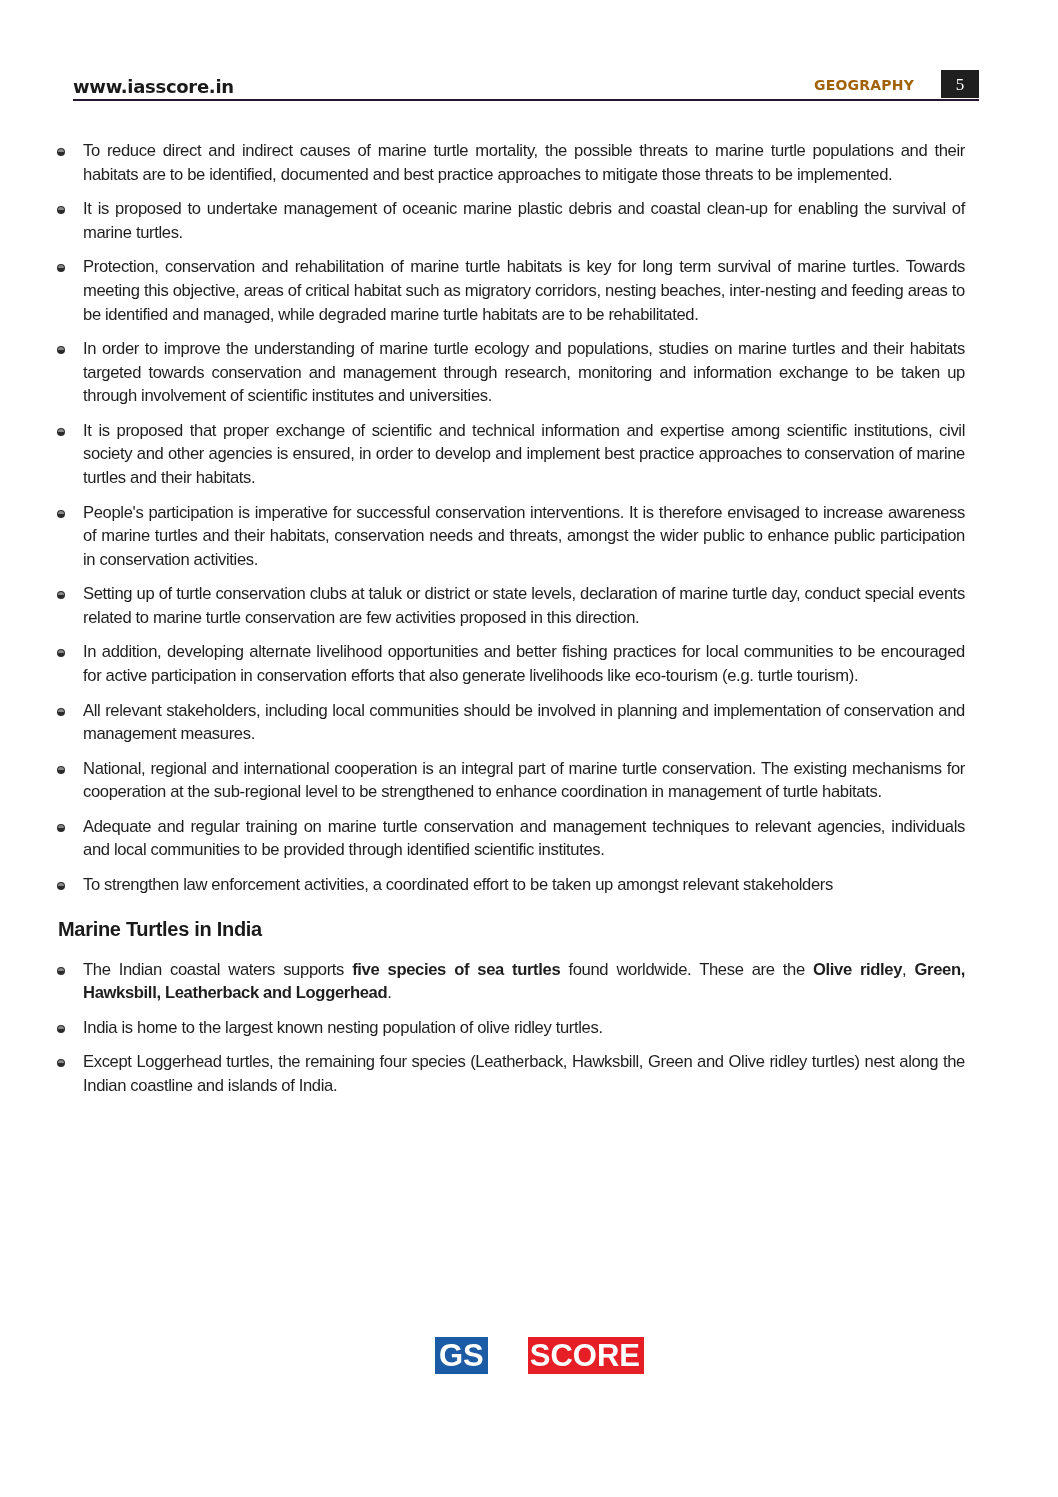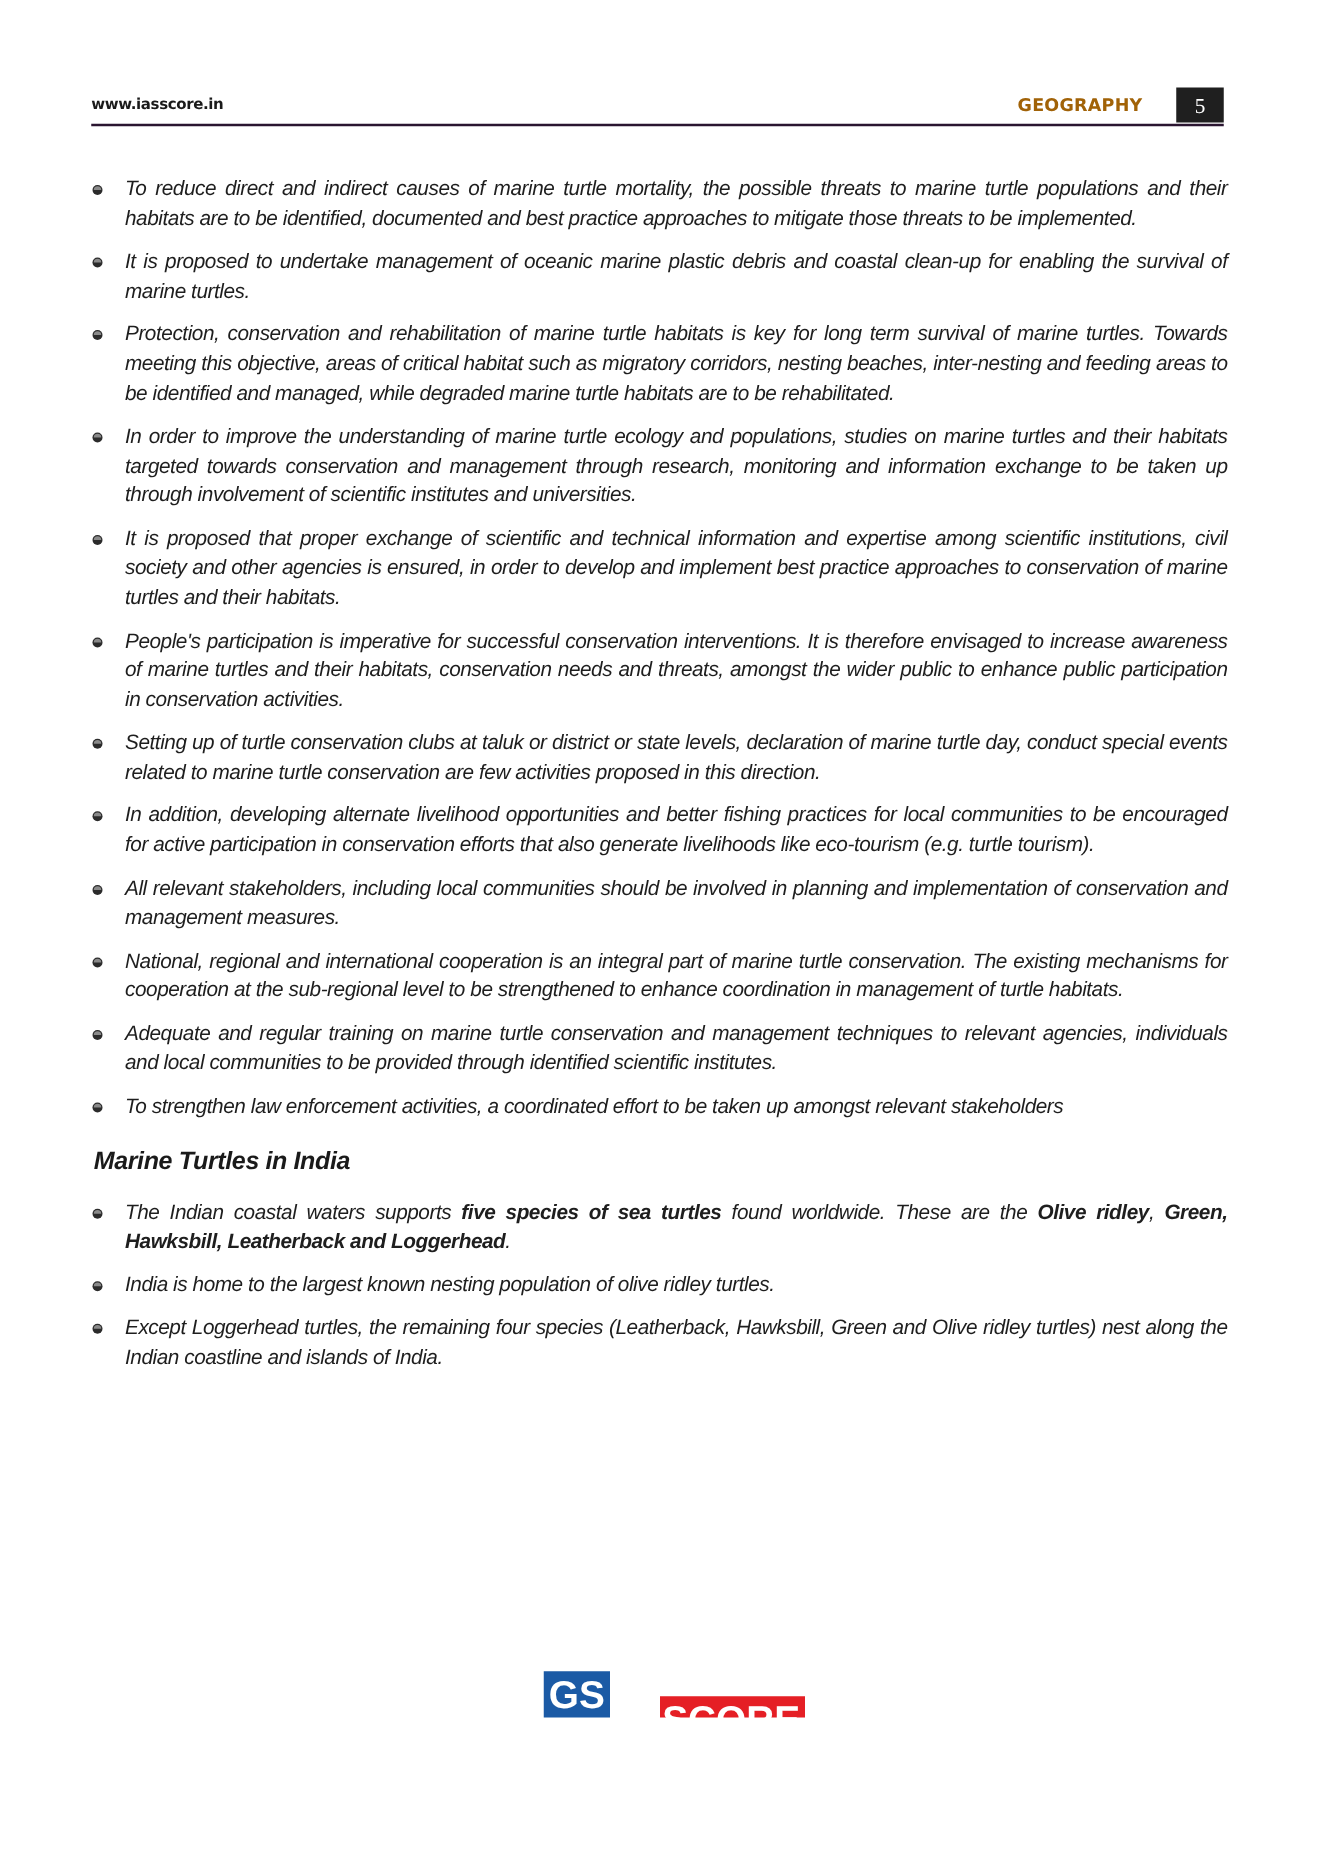--- a/index.html
+++ b/index.html
@@ -1,44 +1,44 @@
 <!DOCTYPE html>
 <html><head>
   <meta charset="utf-8">
   <style>
     html, body { margin: 0; padding: 0; background: #ffffff; }
     body { width: 1058px; height: 1497px; position: relative; overflow: hidden;
            font-family: "Liberation Sans", sans-serif; color: #1a1a1a; }
     .header { position: absolute; left: 73px; top: 70px; width: 906px; height: 30px; }
-    .site-url { position: absolute; left: 0; top: 6px; font-weight: bold; font-size: 12px; color: #1a1a1a;
+    .site-url { position: absolute; left: 0; top: 6px; font-weight: bold; font-size: 18px; color: #1a1a1a;
                 font-family: "DejaVu Sans", sans-serif; letter-spacing: -0.3px; }
     .subject { position: absolute; right: 65px; top: 7px; font-weight: bold; font-size: 14px;
                font-family: "DejaVu Sans", sans-serif; color: #a16207; letter-spacing: 0.2px; }
     .page-num { position: absolute; right: 0; top: 0; width: 38px; height: 28px; background: #1f1f1f;
                 color: #ffffff; font-family: "Liberation Serif", serif; font-size: 17px;
                 text-align: center; line-height: 30px; }
     .header-rule { position: absolute; left: 0; top: 29px; width: 906px; height: 2px; background: #2a1530; }
 
-    .content { position: absolute; left: 73px; top: 139px; width: 909px; font-style: italic; }
+    .content { position: absolute; left: 56px; top: 139px; width: 909px; }
     ul.bullets { list-style: none; margin: 0; padding: 0; }
     ul.bullets li { position: relative; padding-left: 27px; font-size: 16.6px; line-height: 23.7px;
                     text-align: justify; margin-bottom: 10.7px; color: #1e1e1e; letter-spacing: -0.35px; }
     .bullet-dot { position: absolute; left: 1px; top: 9px; width: 8px; height: 8px; border-radius: 50%;
                   background: #2b2b2b; }
     .bullet-dot::after { content: ""; position: absolute; left: 1px; top: 1px; width: 6px; height: 3px;
                          border-radius: 3px 3px 0 0; background: #8a8a8a; }
     .section-title { font-size: 20px; font-weight: bold; margin: 21px 0 17px 2px; color: #1a1a1a;
                      letter-spacing: -0.3px; }
     b { font-weight: bold; }
 
     .logo { position: absolute; left: 435px; top: 1337px; height: 37px; display: flex; gap: 40px; }
     .logo-gs { background: #1b5aa5; color: #fff; font-weight: bold; font-size: 31px; line-height: 37px;
                padding: 0 4px 0 4px; letter-spacing: 0px; font-family: "Liberation Sans", sans-serif; }
     .logo-score { background: #e51f25; color: #fff; font-weight: bold; font-size: 31px; line-height: 37px;
-                  padding: 0 4px 0 2px; font-family: "Liberation Sans", sans-serif; margin-top: 20px; }
+                  padding: 0 4px 0 2px; font-family: "Liberation Sans", sans-serif; }
   </style>
 </head>
 <body>
 
 <div class="header">
   <span class="site-url">www.iasscore.in</span>
   <span class="subject">GEOGRAPHY</span>
   <span class="page-num">5</span>
   <div class="header-rule"></div>
 </div>

